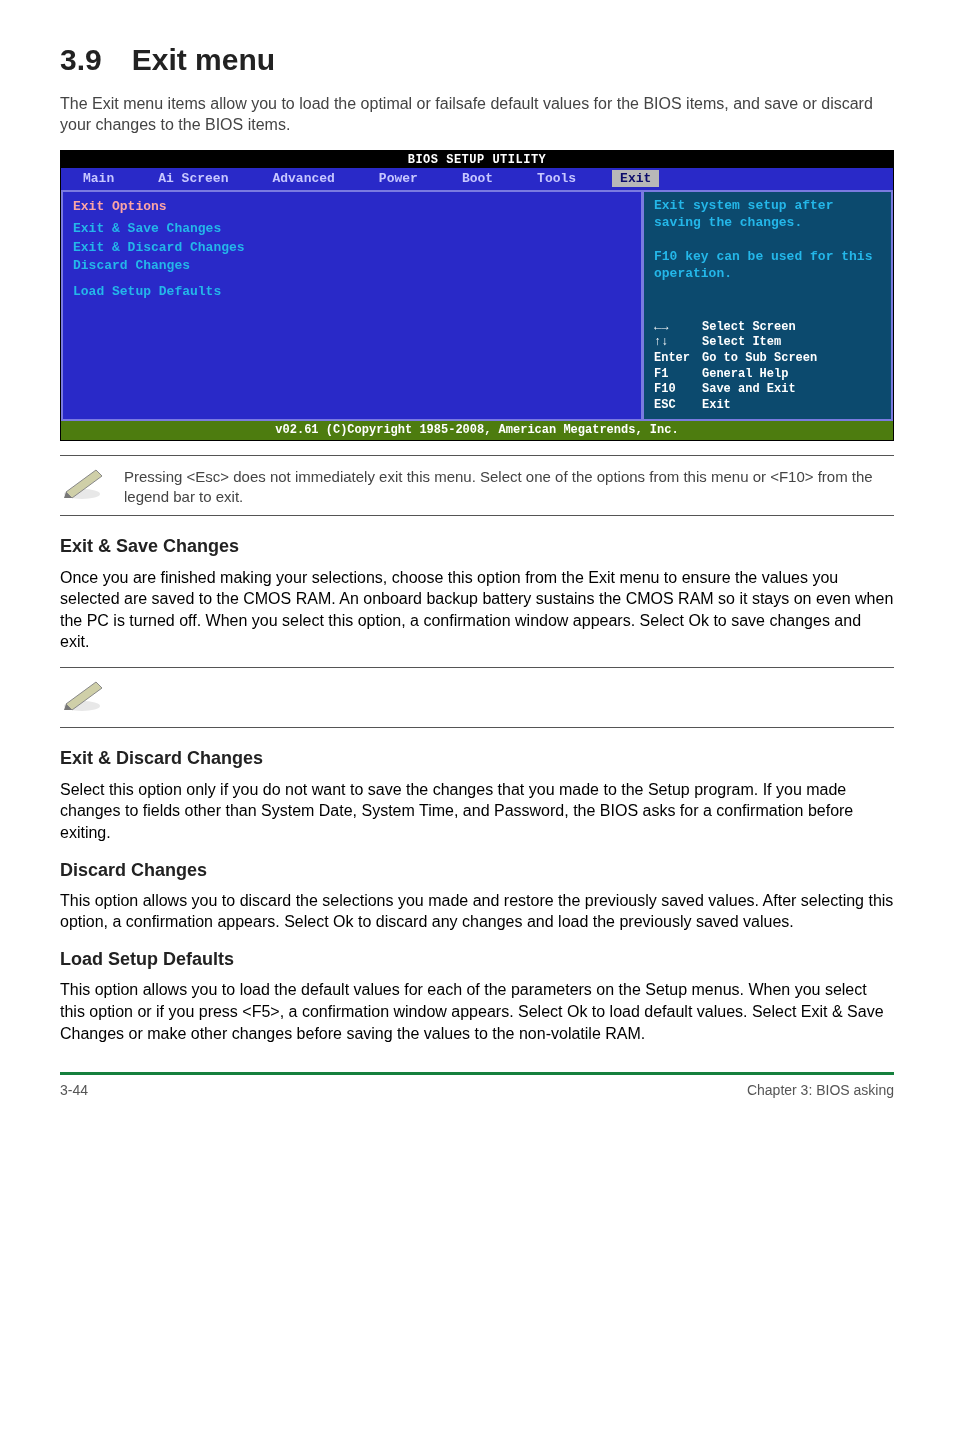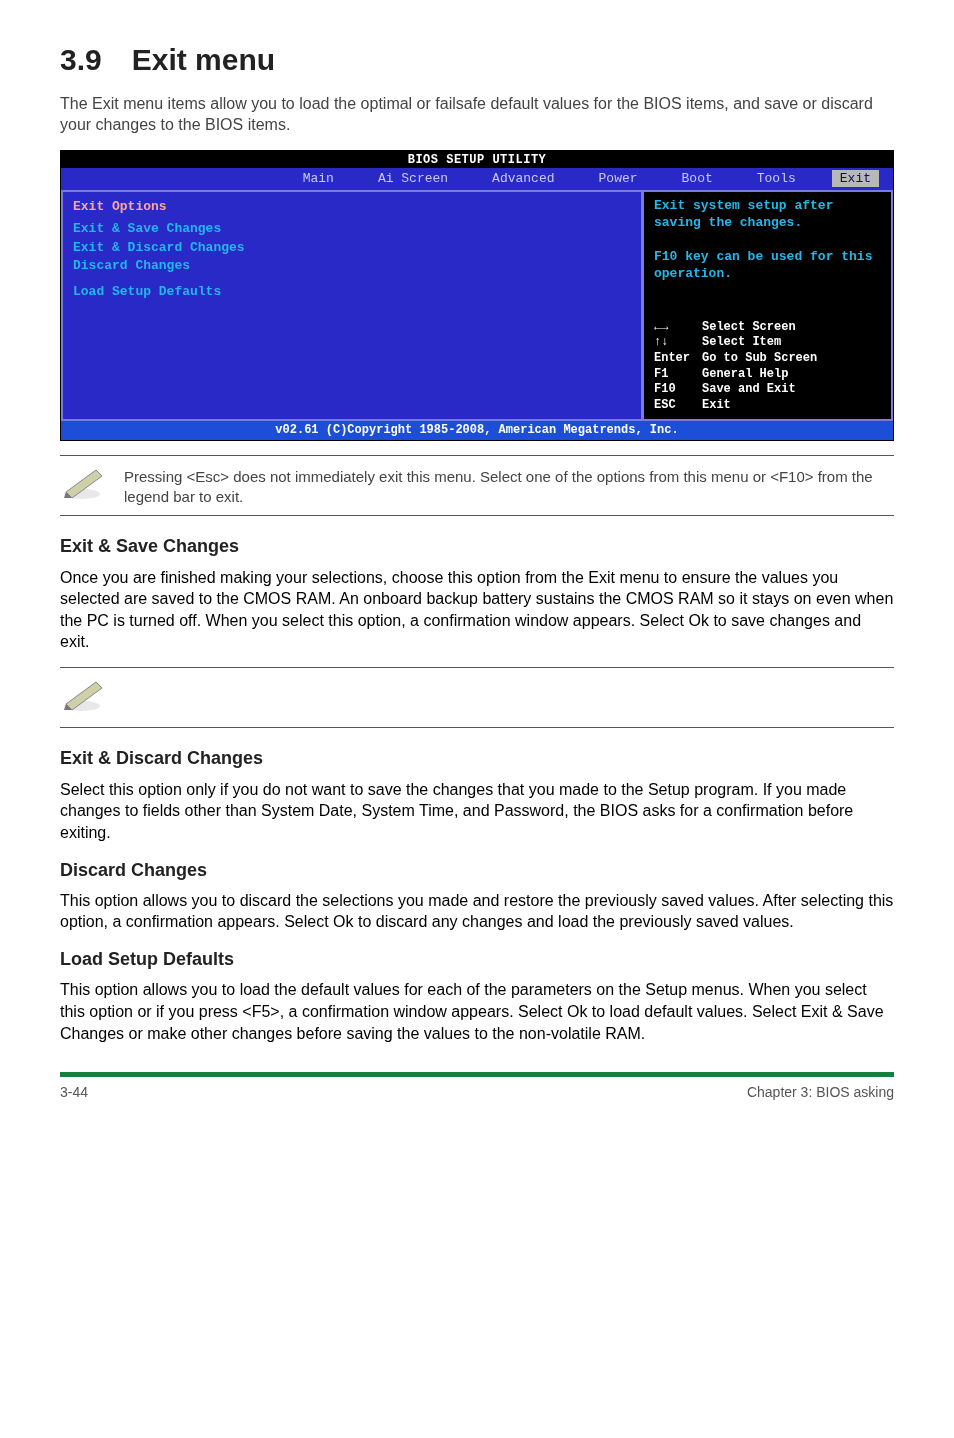--- a/index.html
+++ b/index.html
@@ -38,22 +38,21 @@
     text-align: center;
     font-weight: bold;
     padding: 1px 0 0 0;
     font-size: 12px;
     letter-spacing: 0.5px;
   }
   .bios-menubar {
     background: #2929c8;
     display: flex;
     padding: 2px 0 3px 0;
-    font-weight: normal;
-    justify-content: flex-end;
+    font-weight: bold;
   }
   .bios-menubar span {
     flex: 0 0 auto;
     padding: 0 22px 0 22px;
     color: #c7c7ff;
   }
   .bios-menubar span.active {
     background: #b8b8b8;
     color: #0b0b6b;
     padding: 0 8px;
@@ -68,36 +67,36 @@
     background: #2929c8;
     border: 2px solid #7a7ae0;
     border-top: 1px solid #7a7ae0;
     padding: 6px 10px 6px 10px;
     min-height: 230px;
   }
   .bios-left .opt-title { color: #fca5a5; font-weight: bold; margin-bottom: 4px; }
   .bios-left .opt { color: #24b7e9; font-weight: bold; margin: 1px 0; }
   .bios-right {
     flex: 0 0 250px;
-    background: #000000;
+    background: #0c4a6e;
     border: 2px solid #7a7ae0;
     border-top: 1px solid #7a7ae0;
     border-left: 1px solid #7a7ae0;
     padding: 6px 10px;
     display: flex;
     flex-direction: column;
     justify-content: space-between;
   }
   .bios-help { color: #24b7e9; font-weight: bold; line-height: 1.3; }
   .bios-keys { color: #fff; font-weight: bold; line-height: 1.3; margin-top: 20px; font-size: 12px; }
   .bios-keys .row { display: flex; }
   .bios-keys .k { color: #fff; width: 48px; flex: 0 0 auto; }
   .bios-keys .d { color: #fff; }
   .bios-footer {
-    background: #1d4ed8;
+    background: #4d7c0f;
     color: #fff;
     text-align: center;
     font-weight: bold;
     font-size: 12px;
     padding: 1px 0;
     font-family: "Courier New", monospace;
   }
 
   
   .note {
@@ -112,21 +111,21 @@
   .note .icon { flex: 0 0 50px; }
   .note .icon svg { width: 50px; height: 38px; }
   .note .text { font-size: 15px; color: #444; line-height: 1.35; }
 
   h2.sub { font-size: 18px; font-weight: bold; margin: 6px 0 8px 0; color: #222; }
   p.body { margin-bottom: 14px; color: #000000; }
 
   .page-footer {
     display: flex;
     justify-content: space-between;
-    border-top: 5px solid #15803d;
+    border-top: 3px solid #15803d;
     margin-top: 28px;
     padding-top: 6px;
     font-size: 14px;
     color: #555;
   }
 </style>
 </head>
 <body>
 
 <h1 class="section-title">

